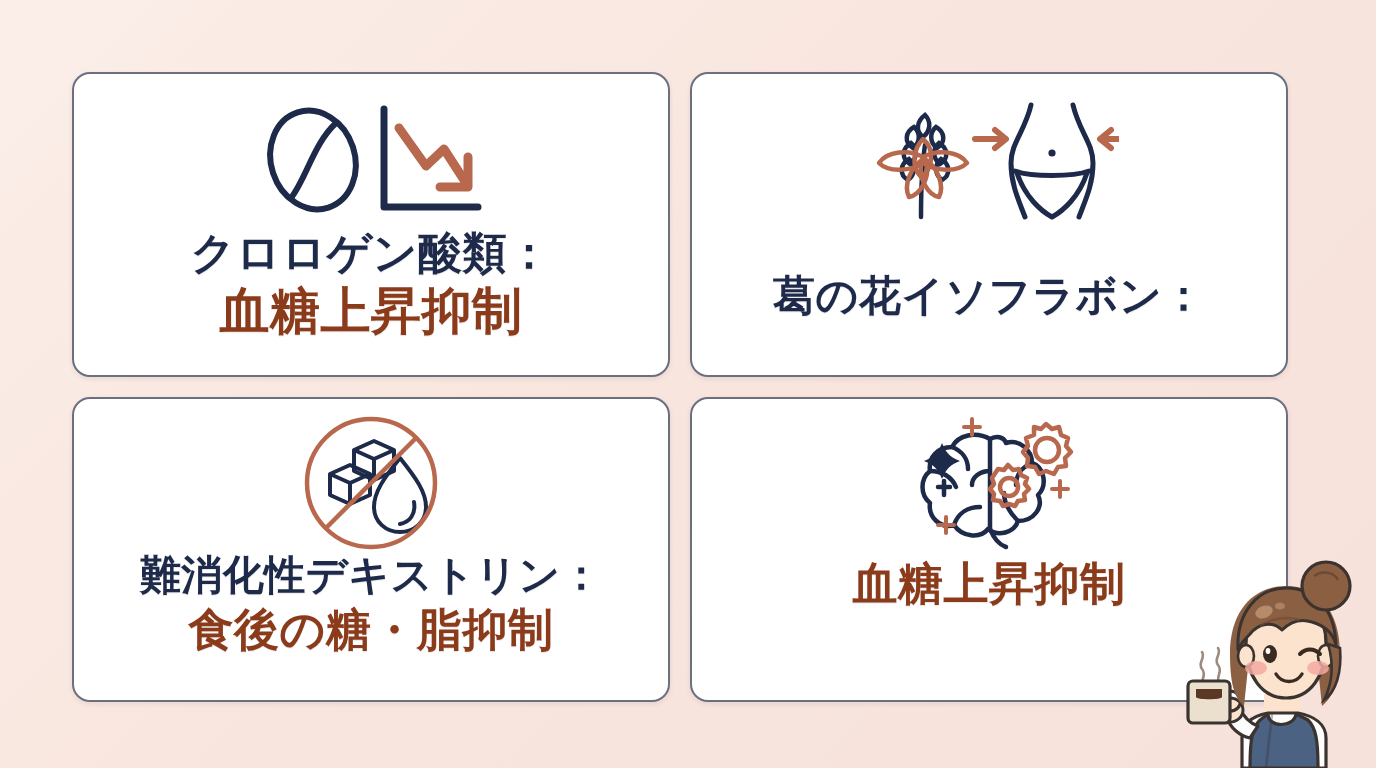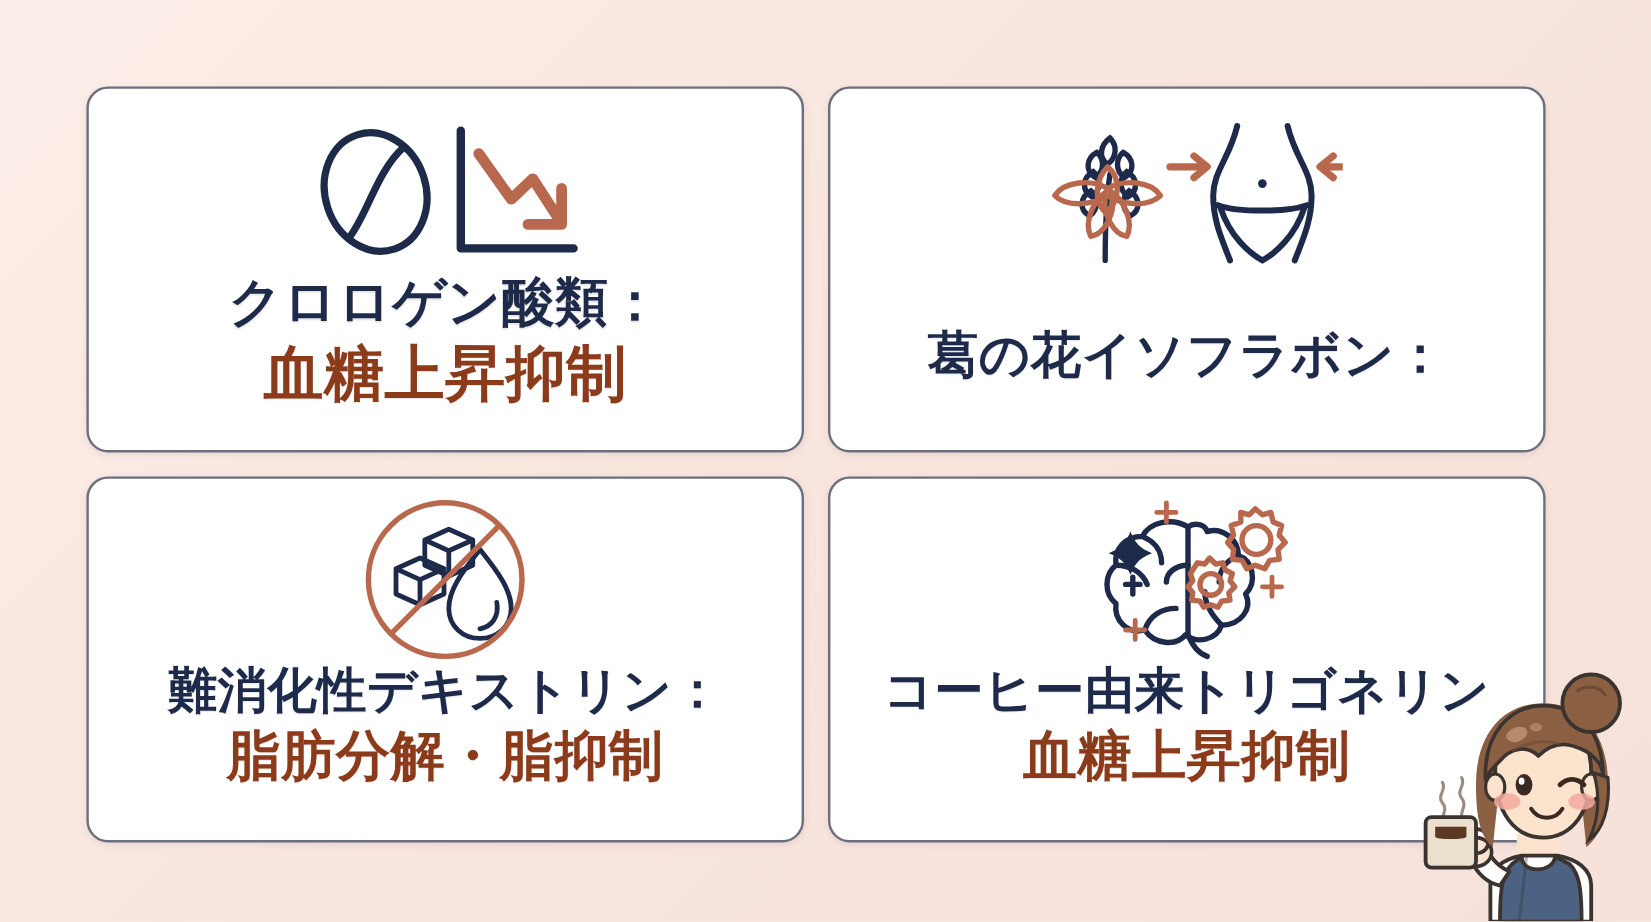--- a/index.html
+++ b/index.html
@@ -180,21 +180,21 @@
 
           <path d="M104 44 C88 64 78 78 78 93 C78 108 90 118 104 118 C118 118 130 108 130 93 C130 78 120 64 104 44 Z" stroke="#1e2a4a" stroke-width="4" fill="none" stroke-linejoin="round"></path>
           <path d="M118 88 C120 100 114 108 104 110" stroke="#1e2a4a" stroke-width="4" fill="none" stroke-linecap="round"></path>
 
           <circle cx="75" cy="69" r="64" stroke="#b8684c" stroke-width="4.5" fill="none"></circle>
           <path d="M30 114 L120 24" stroke="#b8684c" stroke-width="4.5" stroke-linecap="round"></path>
         </svg>
       </div>
       <div class="card-text">
         <div class="title-line">難消化性デキストリン：</div>
-        <div class="sub-line">脂肪分解・脂抑制</div>
+        <div class="sub-line">食後の糖・脂抑制</div>
       </div>
     </div>
 
     <div class="card" id="card-4">
       <div class="icon-wrap">
         <svg width="190" height="140" viewBox="0 0 190 140" fill="none">
 
           <g stroke="#1e2a4a" stroke-width="4.5" fill="none" stroke-linecap="round" stroke-linejoin="round">
             <path d="M96 26 C82 18 64 22 58 34 C44 34 34 44 36 58 C26 66 26 82 36 90
                      C34 104 46 116 60 112 C68 124 86 126 94 116
@@ -226,21 +226,20 @@
 
           <path d="M48 30 C52 40 56 44 66 48 C56 52 52 56 48 66 C44 56 40 52 30 48 C40 44 44 40 48 30 Z" fill="#1e2a4a"></path>
           <g stroke="#b8684c" stroke-width="4" stroke-linecap="round">
             <path d="M78 6 L78 22 M70 14 L86 14"></path>
             <path d="M166 68 L166 84 M158 76 L174 76"></path>
             <path d="M52 104 L52 120 M44 112 L60 112"></path>
           </g>
         </svg>
       </div>
       <div class="card-text">
-        <div class="title-line">コーヒー由来トリゴネリン</div>
         <div class="sub-line">血糖上昇抑制</div>
       </div>
     </div>
 
   </div>
 
   <div class="mascot">
     <svg width="200" height="220" viewBox="0 0 200 220" fill="none">
 
       <g stroke="#9b8b80" stroke-width="2.6" fill="none" stroke-linecap="round">

